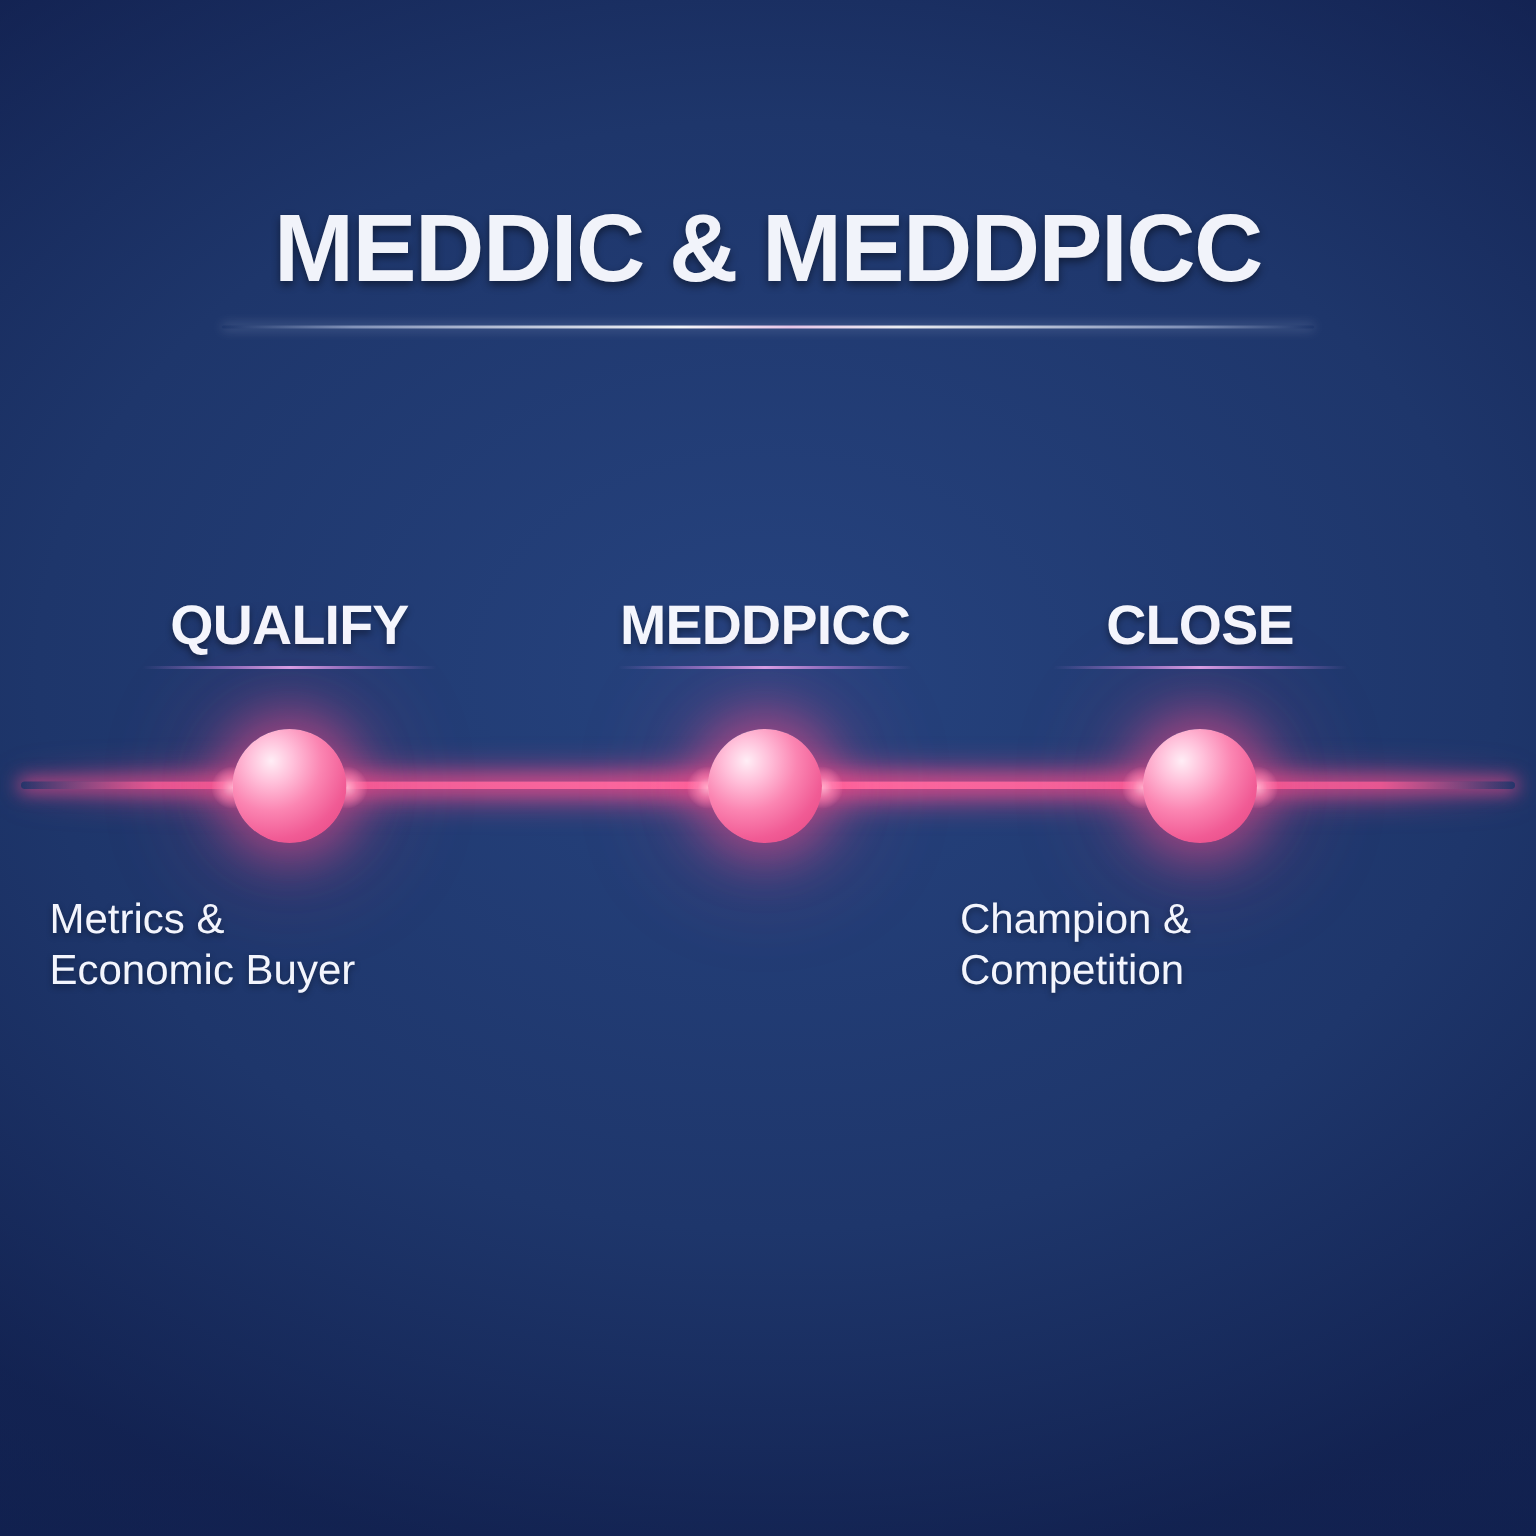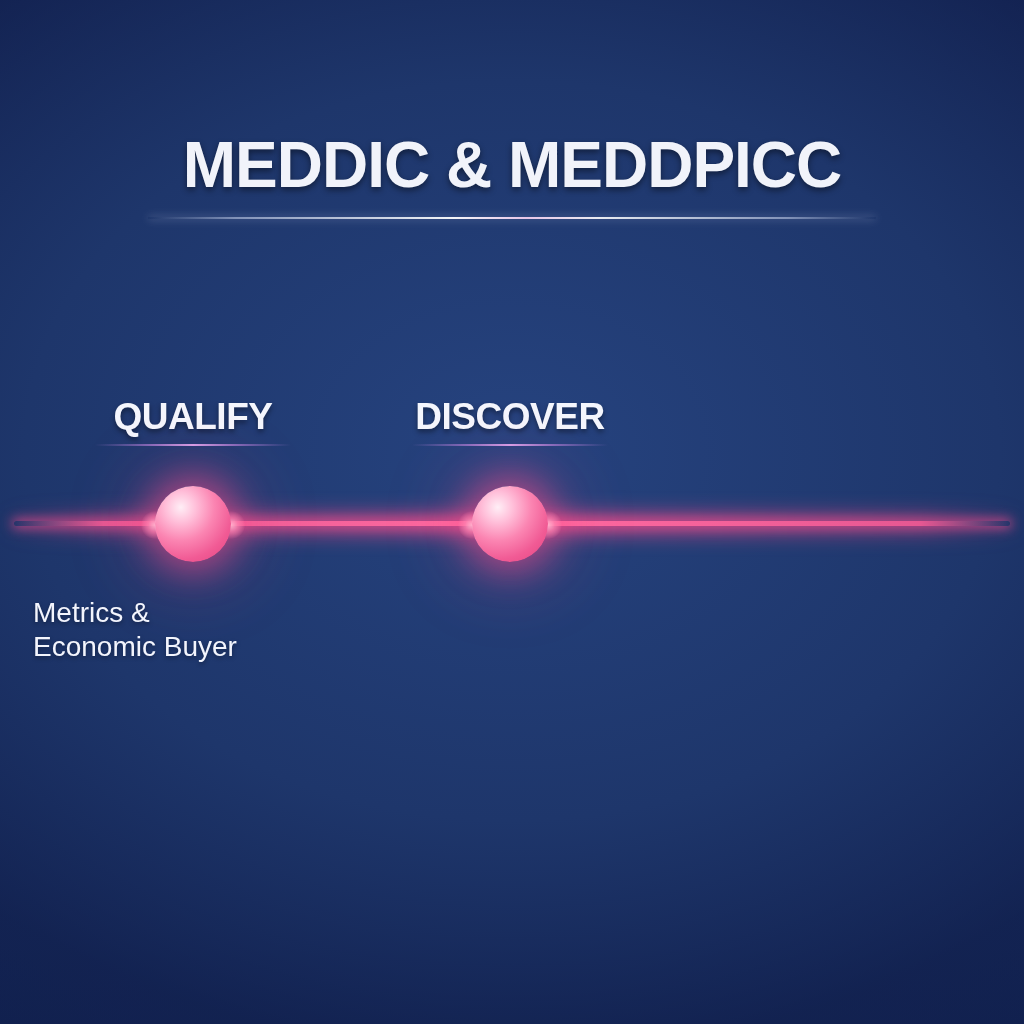--- a/index.html
+++ b/index.html
@@ -171,21 +171,30 @@
     <div class="stage-label">QUALIFY</div>
     <div class="stage-divider"></div>
     <div class="flare flare-left"></div>
     <div class="flare flare-right"></div>
     <div class="sphere"></div>
     <div class="stage-desc">Metrics &amp;
 Economic Buyer</div>
   </div>
 
   <div class="stage stage-2">
-    <div class="stage-label">DISCOVER</div>
+    <div class="stage-label">MEDDPICC</div>
     <div class="stage-divider"></div>
     <div class="flare flare-left"></div>
     <div class="flare flare-right"></div>
     <div class="sphere"></div>
   </div>
 
+  <div class="stage stage-3">
+    <div class="stage-label">CLOSE</div>
+    <div class="stage-divider"></div>
+    <div class="flare flare-left"></div>
+    <div class="flare flare-right"></div>
+    <div class="sphere"></div>
+    <div class="stage-desc">Champion &amp;
+Competition</div>
+  </div>
 
 </div>
 
 </body></html>

